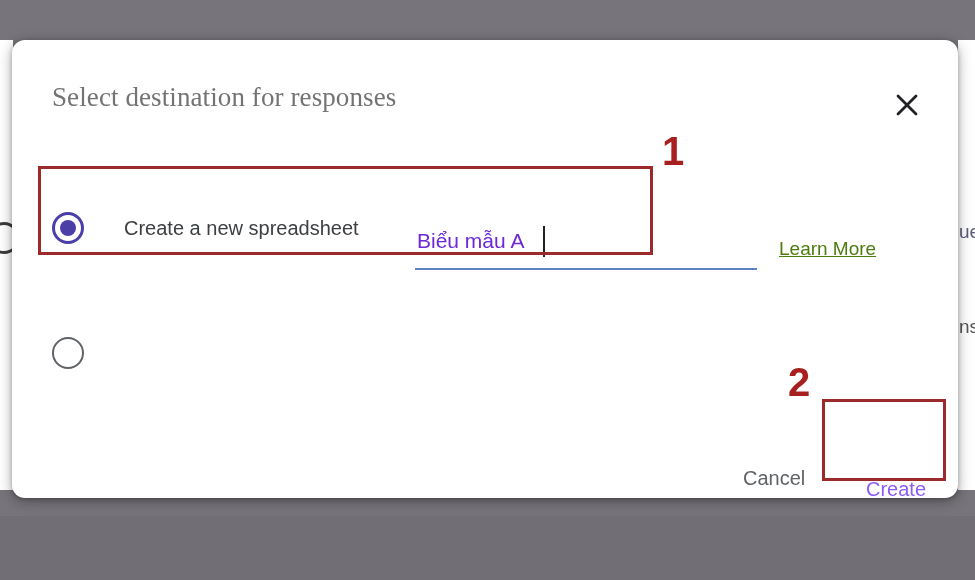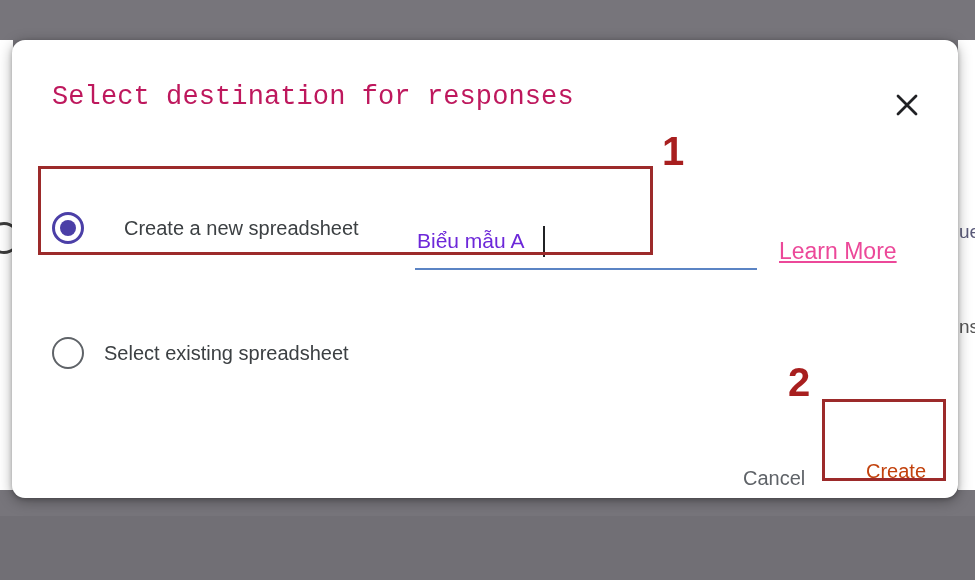--- a/index.html
+++ b/index.html
@@ -93,23 +93,23 @@
     border-radius: 13px;
     box-shadow: 0 3px 14px rgba(0,0,0,0.34), 0 1px 4px rgba(0,0,0,0.22);
     box-sizing: border-box;
   }
 
   .dialog-title {
     position: absolute;
     left: 40px;
     top: 42px;
     font-size: 27px;
-    color: #be185d;
+    color: #737373;
     letter-spacing: 0.1px;
-    font-family: Liberation Mono, monospace;
+    font-family: Liberation Serif, serif;
     text-align: center;
   }
 
   .close-icon {
     position: absolute;
     right: 34px;
     top: 48px;
     width: 34px;
     height: 34px;
     display: flex;
@@ -195,22 +195,22 @@
     top: 42px;
     width: 342px;
     height: 2px;
     background: #5b84c4;
   }
 
   .learn-more {
     position: absolute;
     left: 767px;
     top: 198px;
-    font-size: 23px;
-    color: #ec4899;
+    font-size: 19px;
+    color: #4d7c0f;
     text-decoration: underline;
     cursor: pointer;
     font-family: "Liberation Sans", sans-serif;
   }
 
   
   .btn {
     position: absolute;
     font-size: 20px;
     font-family: "Liberation Sans", sans-serif;
@@ -220,22 +220,22 @@
     padding: 0;
     margin-left: 12px;
   }
   .btn-cancel {
     left: 719px;
     top: 427px;
     color: #5f6368;
   }
   .btn-create {
     left: 842px;
-    top: 420px;
-    color: #c2410c;
+    top: 438px;
+    color: #8b5cf6;
   }
 
   
   .anno-box {
     position: absolute;
     border: 3px solid #9c2a2a;
     box-sizing: border-box;
     pointer-events: none;
   }
   .anno-box-1 {
@@ -295,21 +295,20 @@
     <div class="name-field">
       <div class="name-value">Biểu mẫu A</div>
       <div class="caret"></div>
       <div class="name-underline"></div>
     </div>
 
     <div class="learn-more">Learn More</div>
 
     <div class="option-row option-row-2">
       <div class="radio radio-off"></div>
-      <div class="option-label">Select existing spreadsheet</div>
     </div>
 
     <button class="btn btn-cancel">Cancel</button>
     <button class="btn btn-create">Create</button>
 
   </div>
 
   <div class="anno-box anno-box-1"></div>
   <div class="anno-num anno-num-1">1</div>
 

